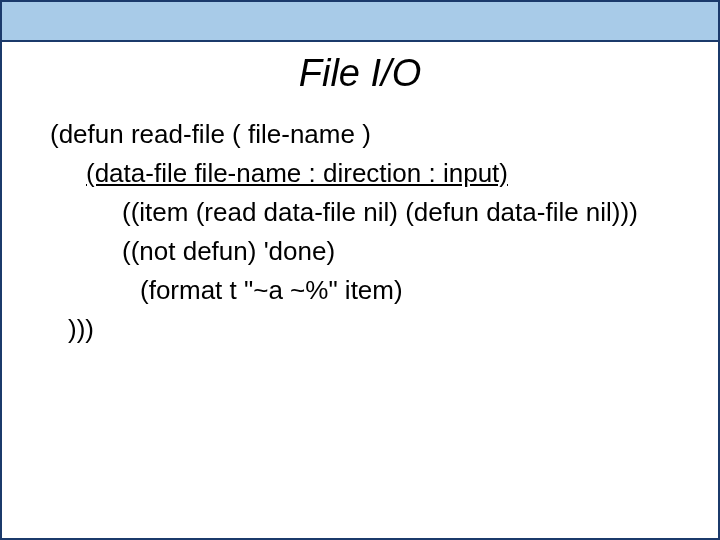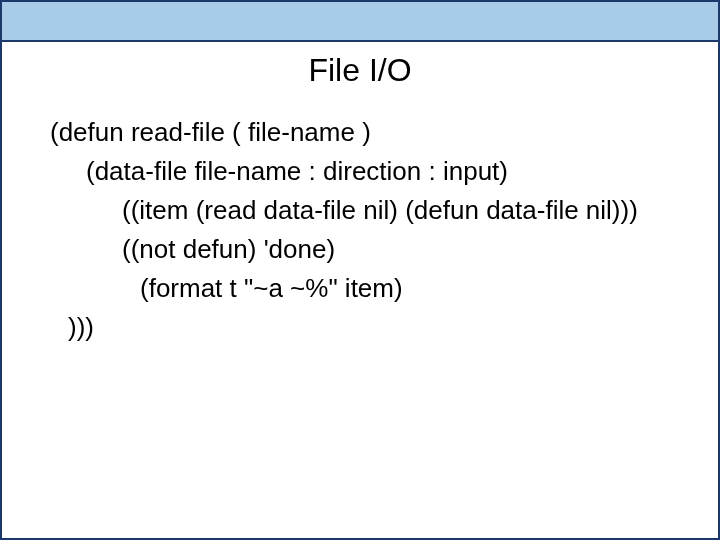--- a/index.html
+++ b/index.html
@@ -20,39 +20,40 @@
   }
   .topbar {
     width: 100%;
     height: 40px;
     background: #a8cbe8;
     border-bottom: 2px solid #1b3a6b;
     box-sizing: border-box;
   }
   .title {
     text-align: center;
-    font-size: 32px;
+    font-size: 38px;
     font-weight: 400;
     color: #000;
     margin-top: 10px;
-    margin-bottom: 24px;
+    font-style: italic;
   }
   .code-block {
     font-size: 26px;
     line-height: 1.5;
     color: #000;
     padding-left: 48px;
     padding-right: 36px;
     font-family: Arial, Helvetica, sans-serif;
+    margin-top: 20px;
   }
   .code-line {
     white-space: pre;
   }
   .i1 { padding-left: 18px; }
-  .i2 { padding-left: 36px; }
+  .i2 { padding-left: 36px; text-decoration: underline; }
   .i3 { padding-left: 54px; }
   .i4 { padding-left: 72px; }
   .i5 { padding-left: 90px; }
 </style>
 </head>
 <body>
 
 <div class="slide">
   <div class="topbar"></div>
   <div class="title">File I/O</div>

